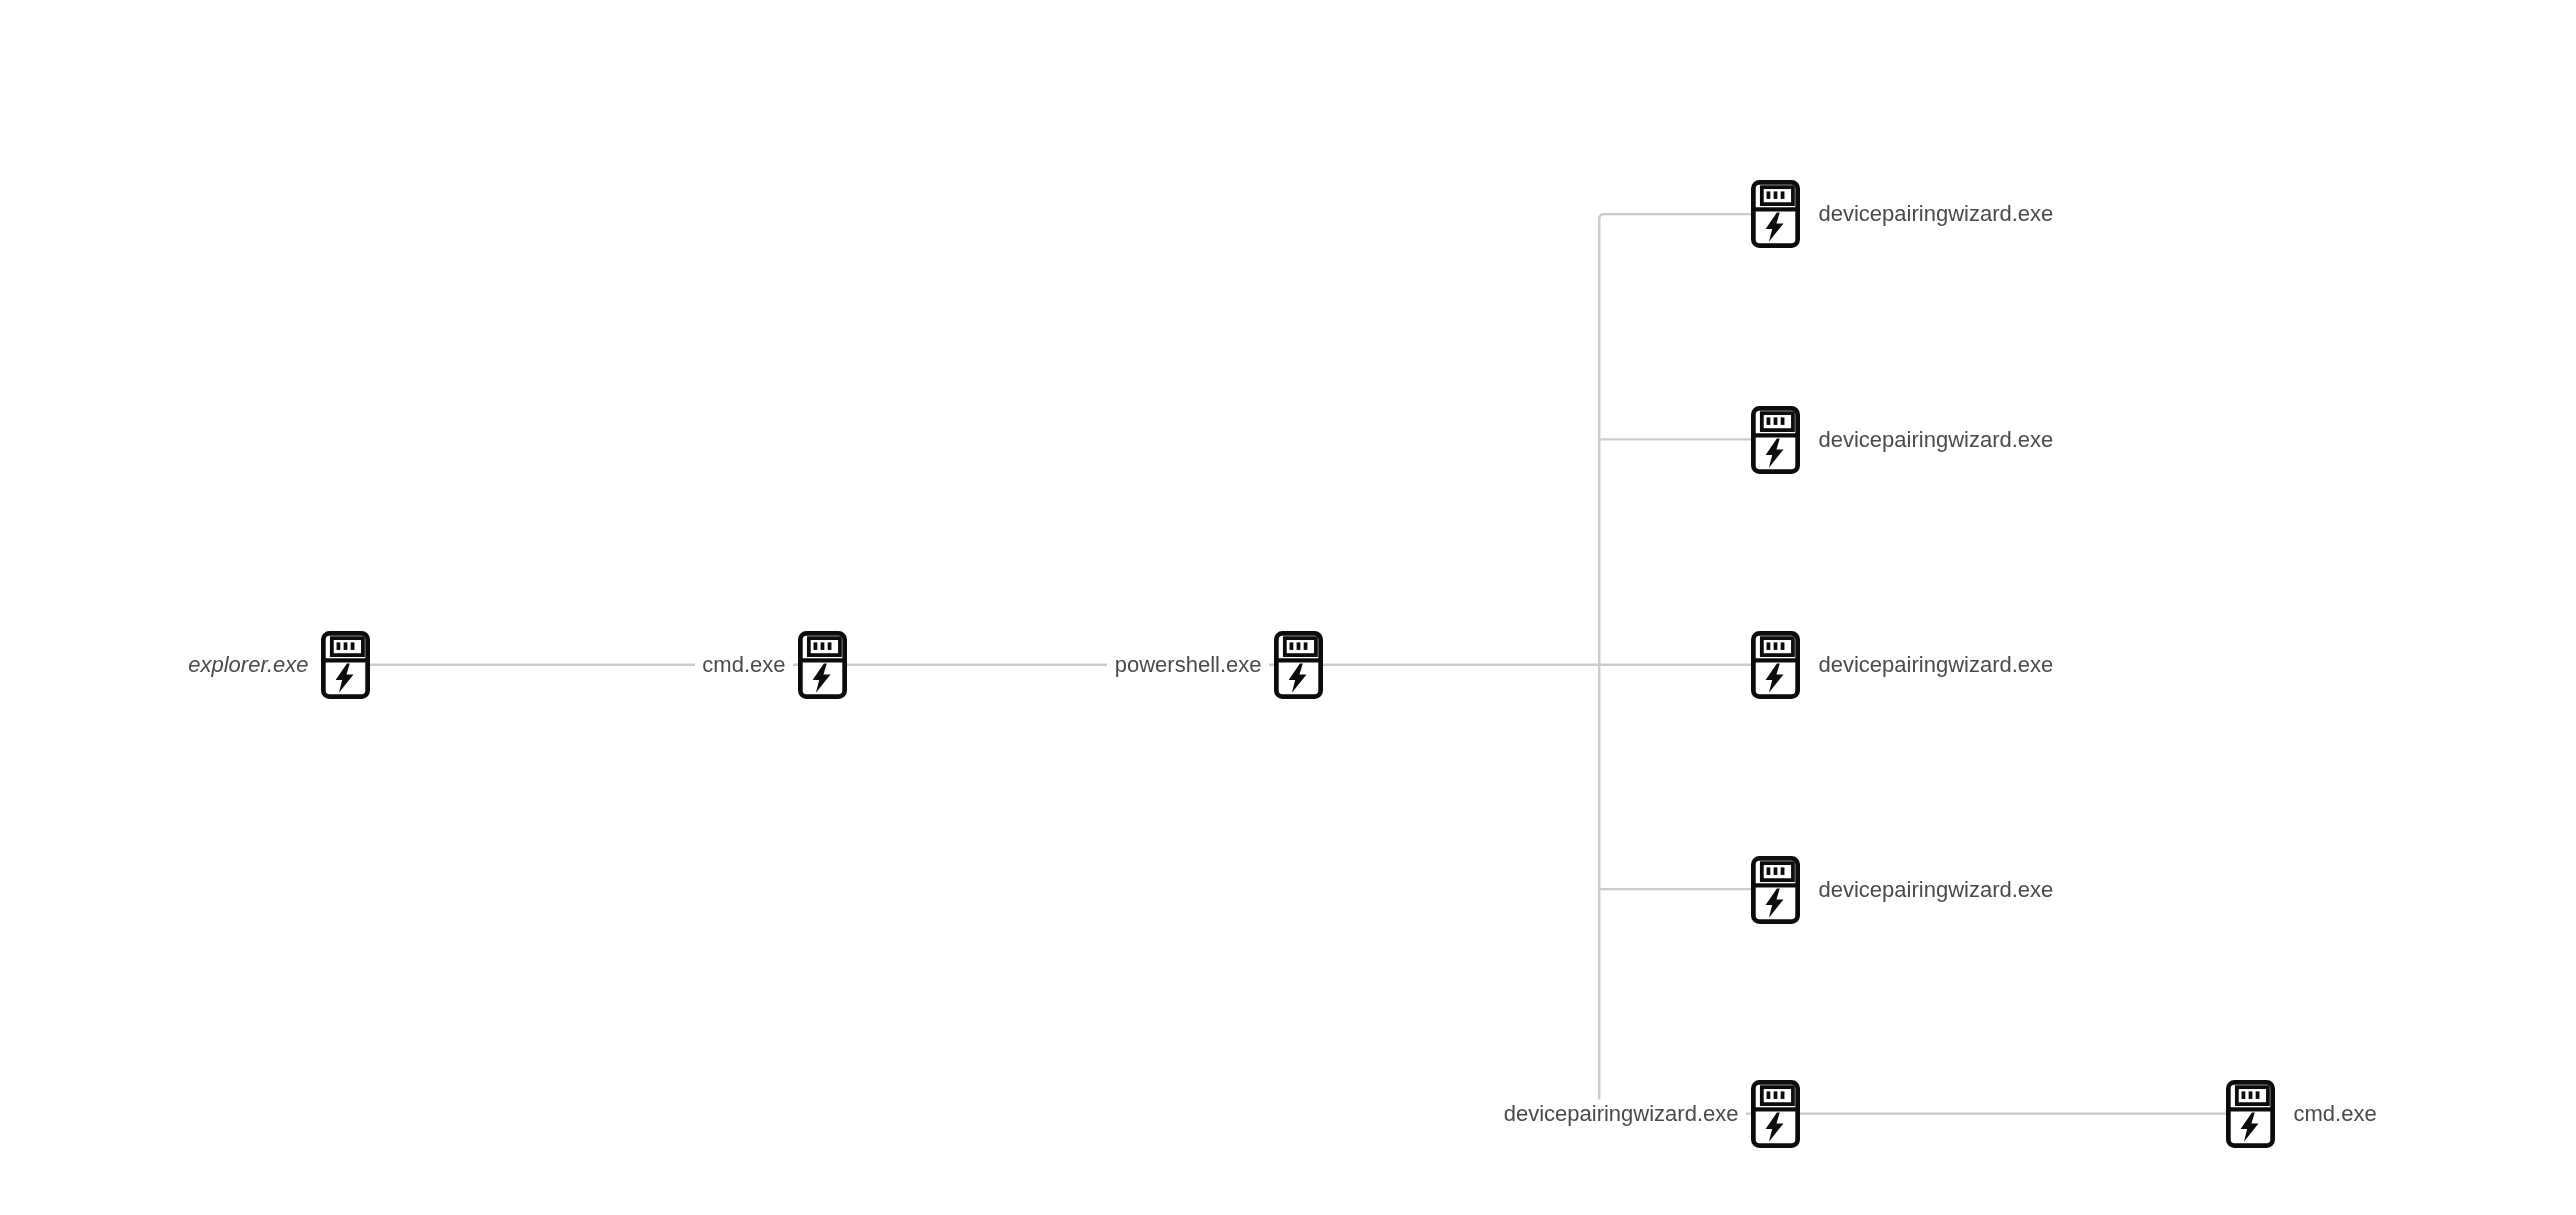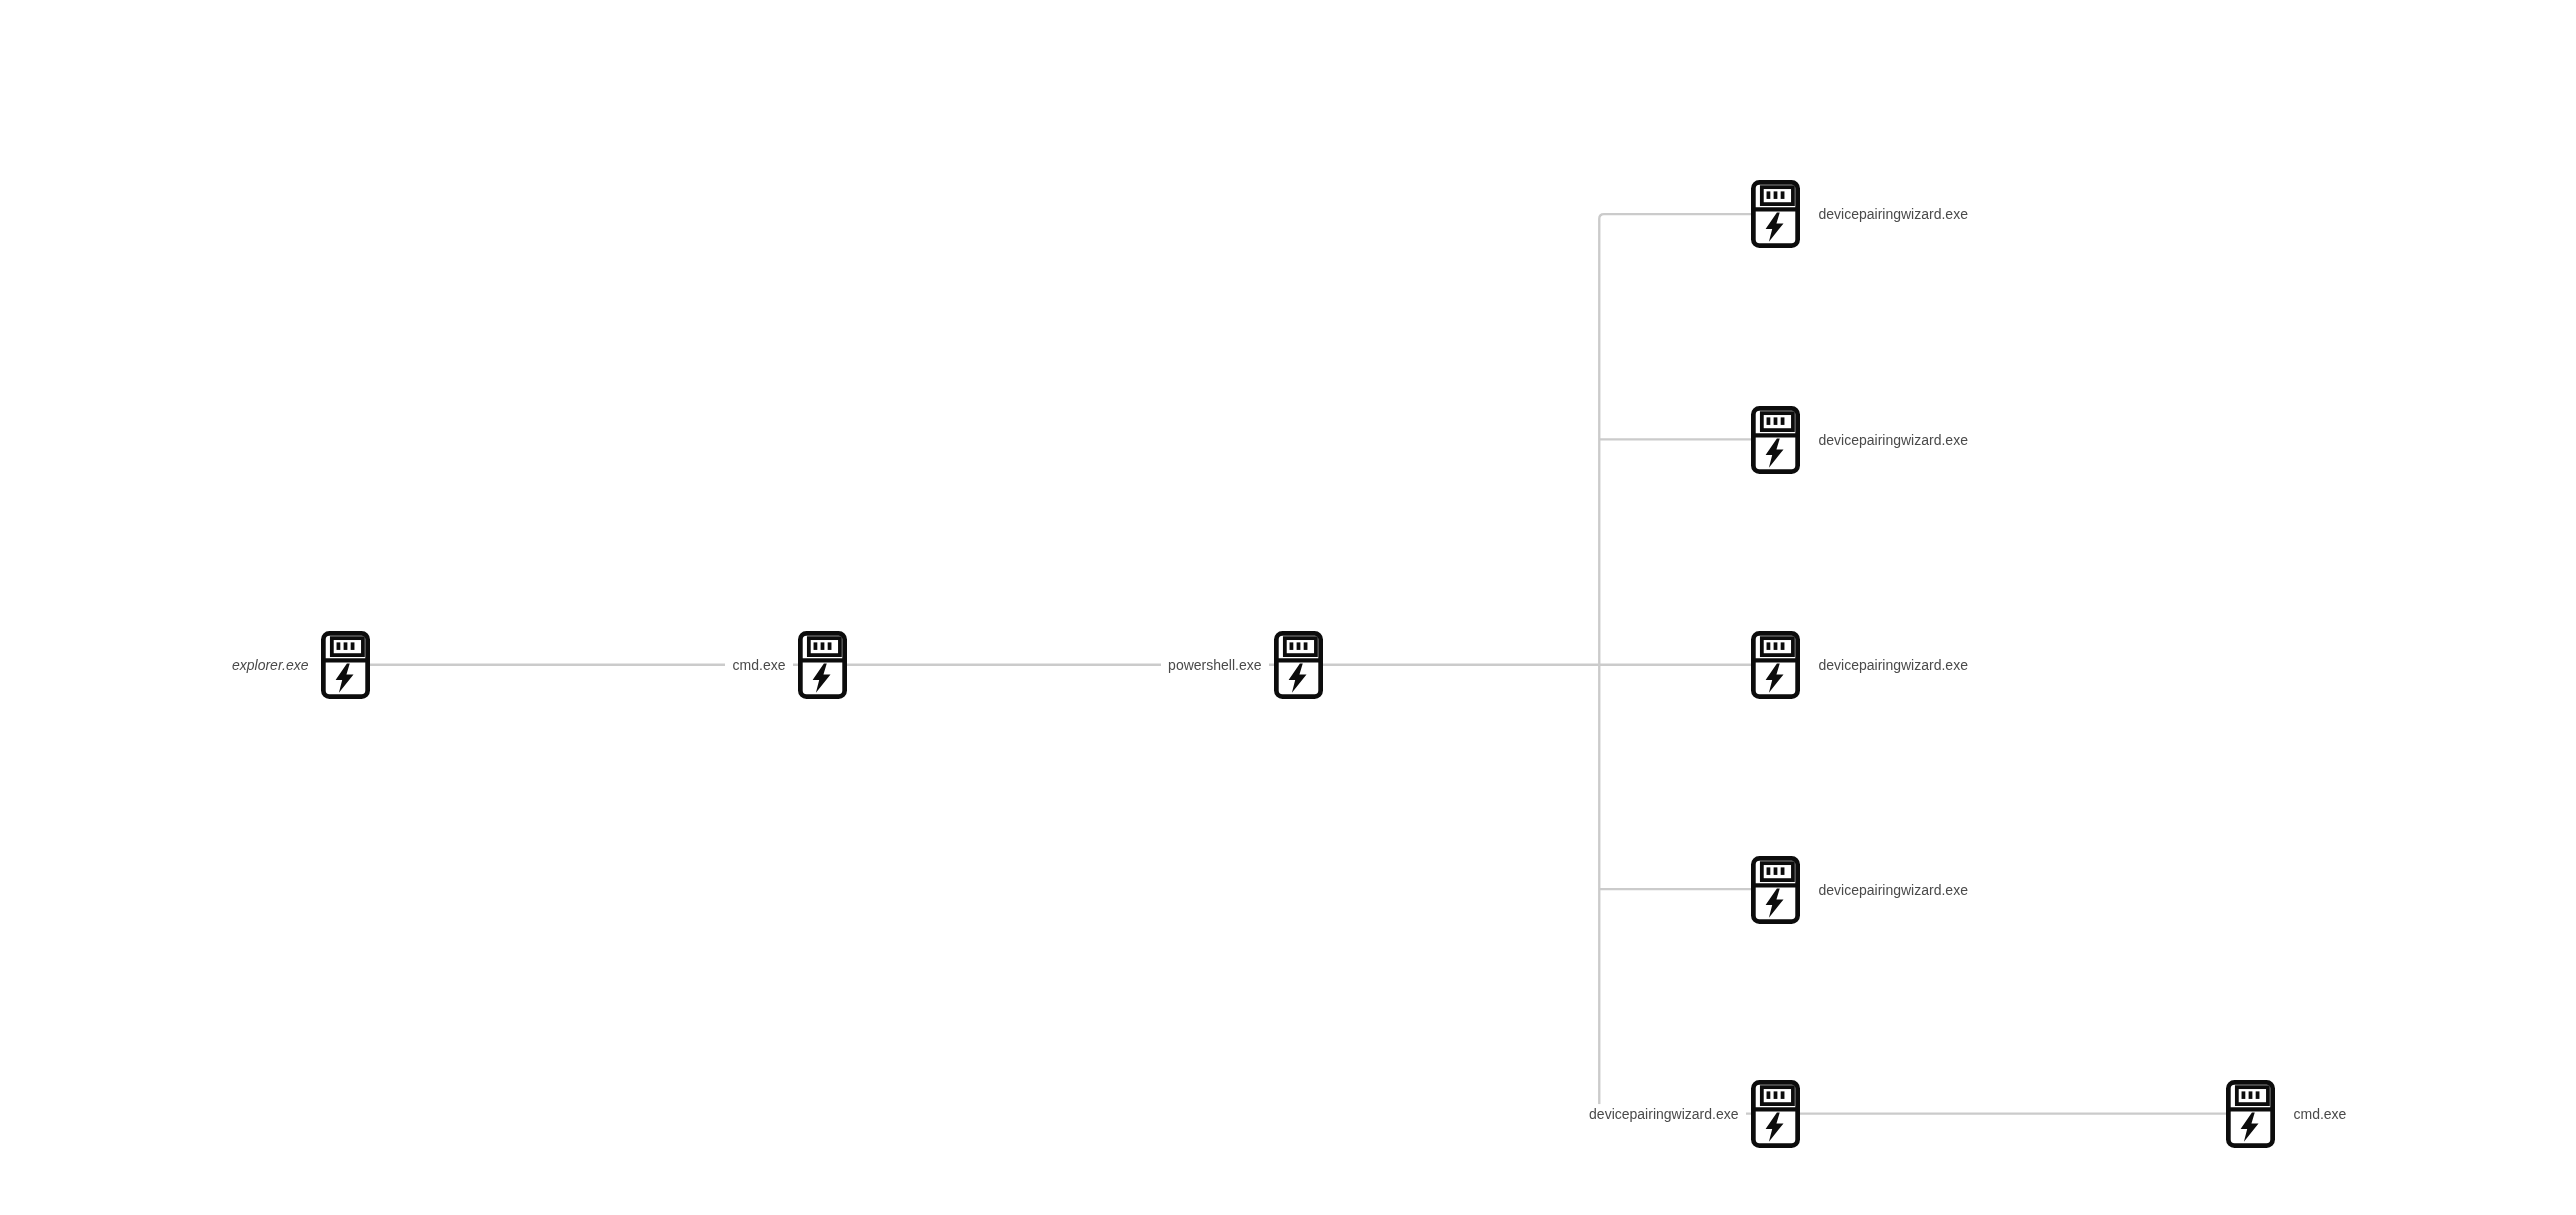--- a/index.html
+++ b/index.html
@@ -35,21 +35,21 @@
     display: block;
     width: 49px;
     height: 68px;
     cursor: pointer;
   }
   .lbl {
     position: absolute;
     top: 50%;
     transform: translateY(-50%);
     white-space: nowrap;
-    font-size: 14px;
+    font-size: 22px;
     line-height: 1.15;
     color: #4a4a4a;
     background: #ffffff;
     padding: 1.9px 7.5px;
   }
   .label-left .lbl  { right: 54px; }
   .label-right .lbl { left: 60px; }
 </style>
 </head>
 <body>

